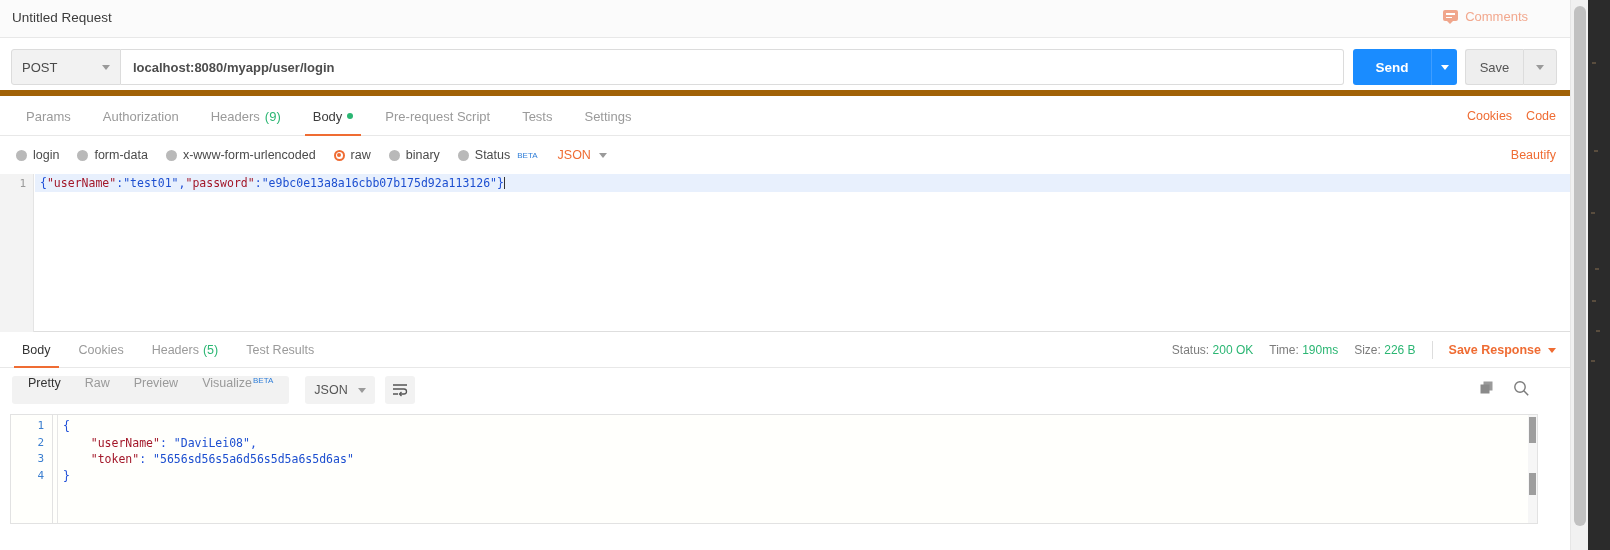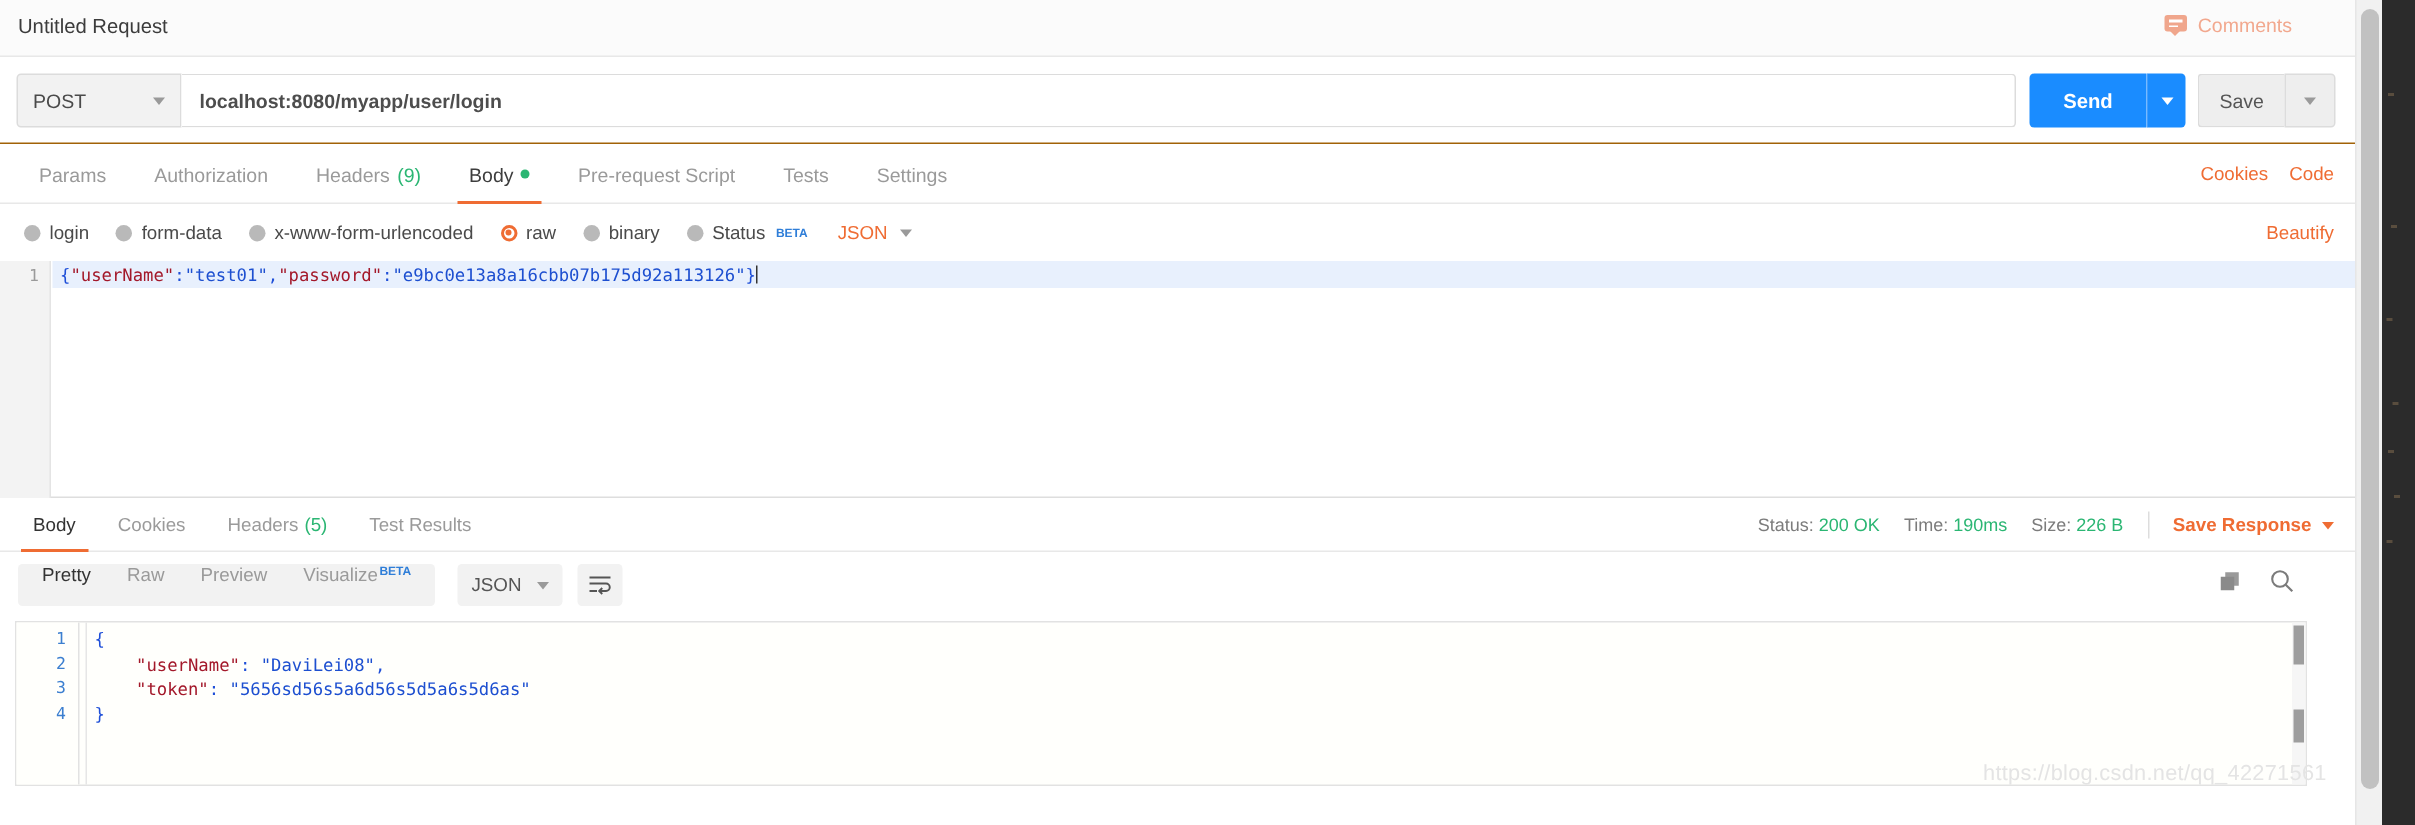--- a/index.html
+++ b/index.html
@@ -99,21 +99,21 @@
     width: 9px; height: 1.5px;
     background: #ffffff;
   }
 
   
   .urlbar {
     position: absolute;
     left: 0; top: 38px;
     width: 1570px; height: 58px;
     background: #ffffff;
-    border-bottom: 1px solid #a16207;
+    border-bottom: 6px solid #a16207;
   }
   .method-box {
     position: absolute;
     left: 11px; top: 11px;
     width: 110px; height: 36px;
     background: #f2f2f2;
     border: 1px solid #dcdcdc;
     border-radius: 3px 0 0 3px;
     display: flex; align-items: center;
     padding: 0 10px;
@@ -247,21 +247,21 @@
     position: relative;
   }
   .radio-dot.sel { background: #ffffff; border: 2px solid #ef6c33; }
   .radio-dot.sel:after {
     content: "";
     position: absolute; left: 1.5px; top: 1.5px;
     width: 4px; height: 4px; border-radius: 50%;
     background: #ef6c33;
   }
   .beta-sup {
-    font-size: 8px; color: #2f7ed8; font-weight: bold;
+    font-size: 8px; color: #2f7ed8; font-weight: normal;
     vertical-align: super;
     margin-left: 1px;
   }
   .json-select {
     display: flex; align-items: center; gap: 8px;
     margin-left: 2px; cursor: pointer;
   }
   .json-select .jlabel { font-size: 12.5px; color: #ef6c33; }
   .beautify {
     position: absolute; right: 14px; top: 0;
@@ -650,21 +650,20 @@
       <div class="resp-code"><span class="rtok-punct">{</span>
 <span>    <span class="rtok-key">"userName"</span><span class="rtok-punct">: </span><span class="rtok-str">"DaviLei08"</span><span class="rtok-punct">,</span></span>
 <span>    <span class="rtok-key">"token"</span><span class="rtok-punct">: </span><span class="rtok-str">"5656sd56s5a6d56s5d5a6s5d6as"</span></span>
 <span class="rtok-punct">}</span></div>
       <div class="resp-vscroll">
         <div class="resp-vthumb"></div>
         <div class="resp-vthumb2"></div>
       </div>
     </div>
 
-    <div class="watermark">https://blog.csdn.net/qq_42271561</div>
   </div>
 
   <div class="page-scroll-track">
     <div class="page-scroll-thumb"></div>
   </div>
 
   <div class="edge-dark">
     <span class="speck" style="left:4px;  top:62px;"></span>
     <span class="speck" style="left:6px;  top:150px;"></span>
     <span class="speck" style="left:3px;  top:212px;"></span>

